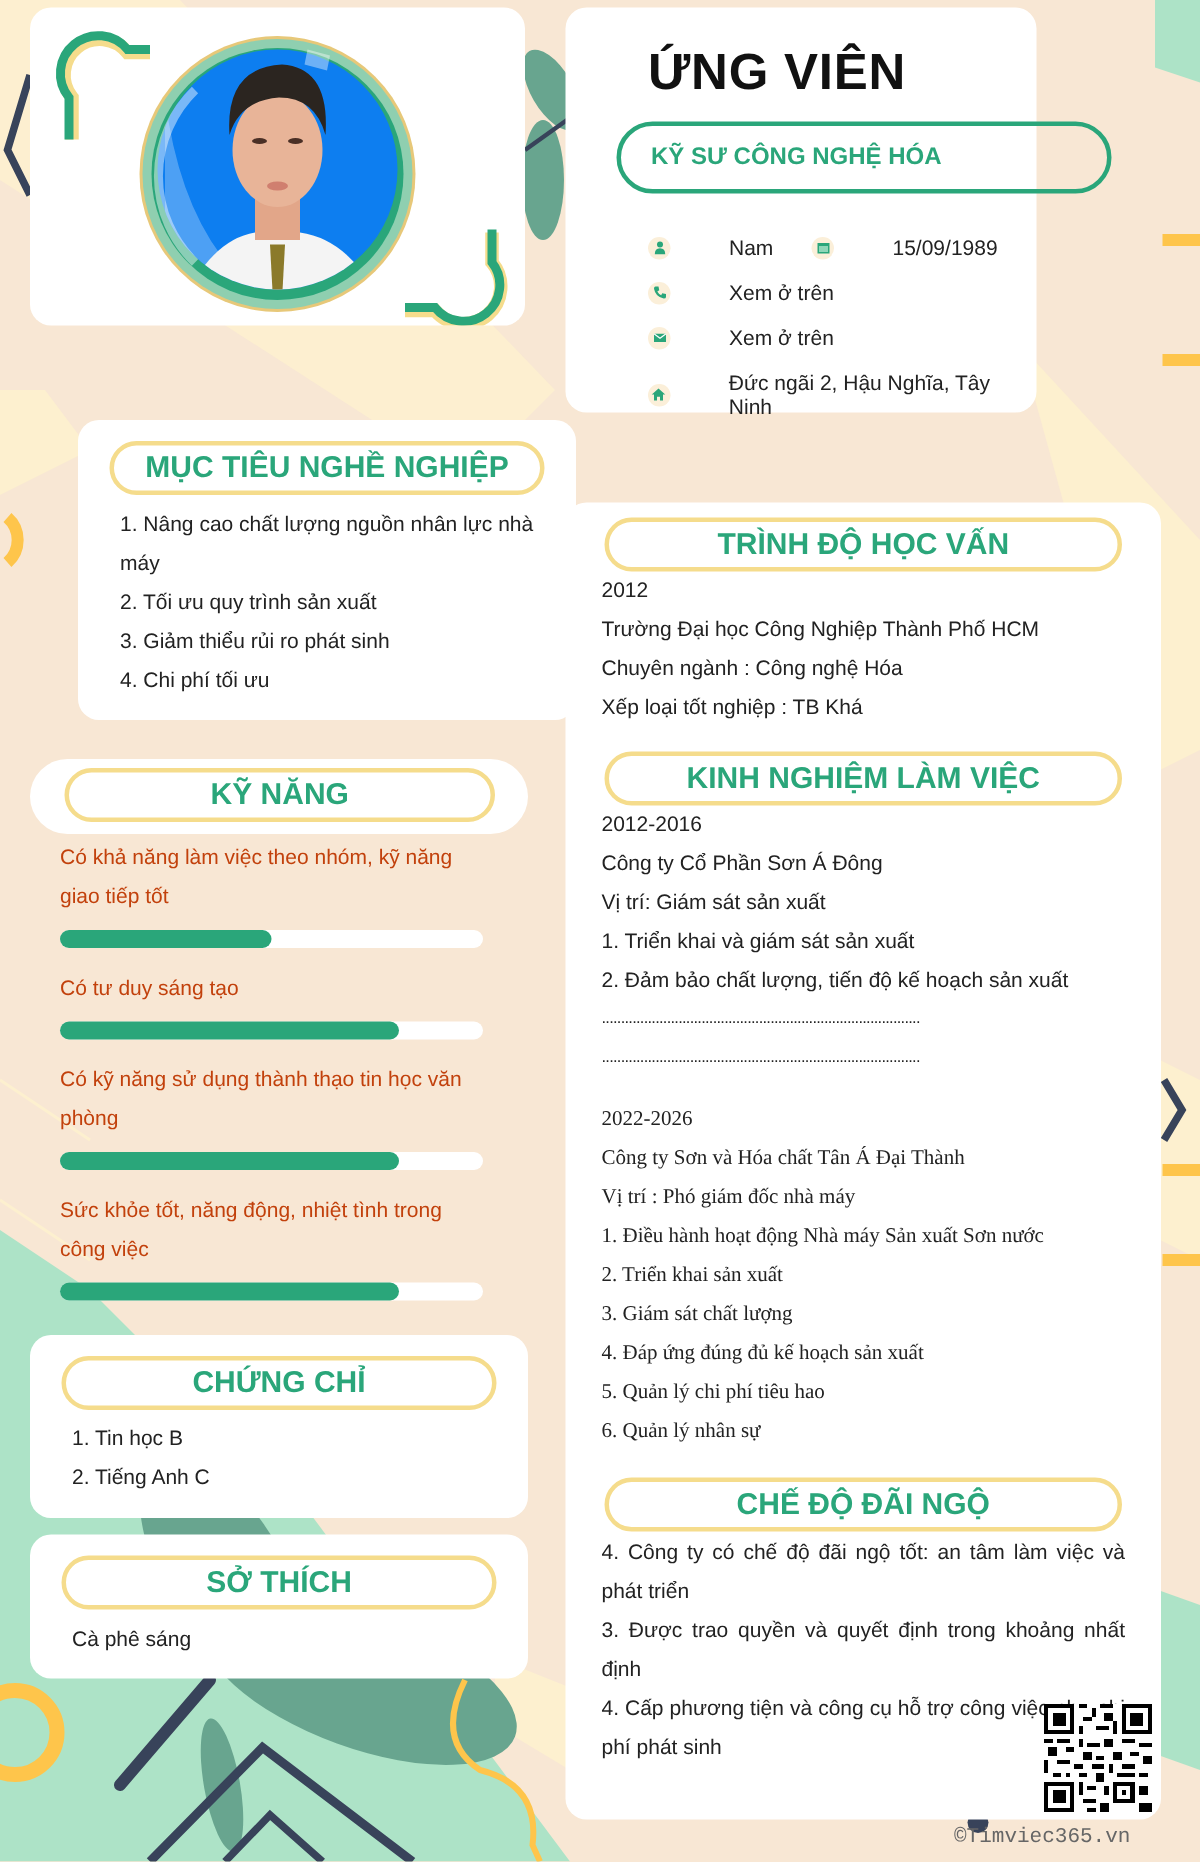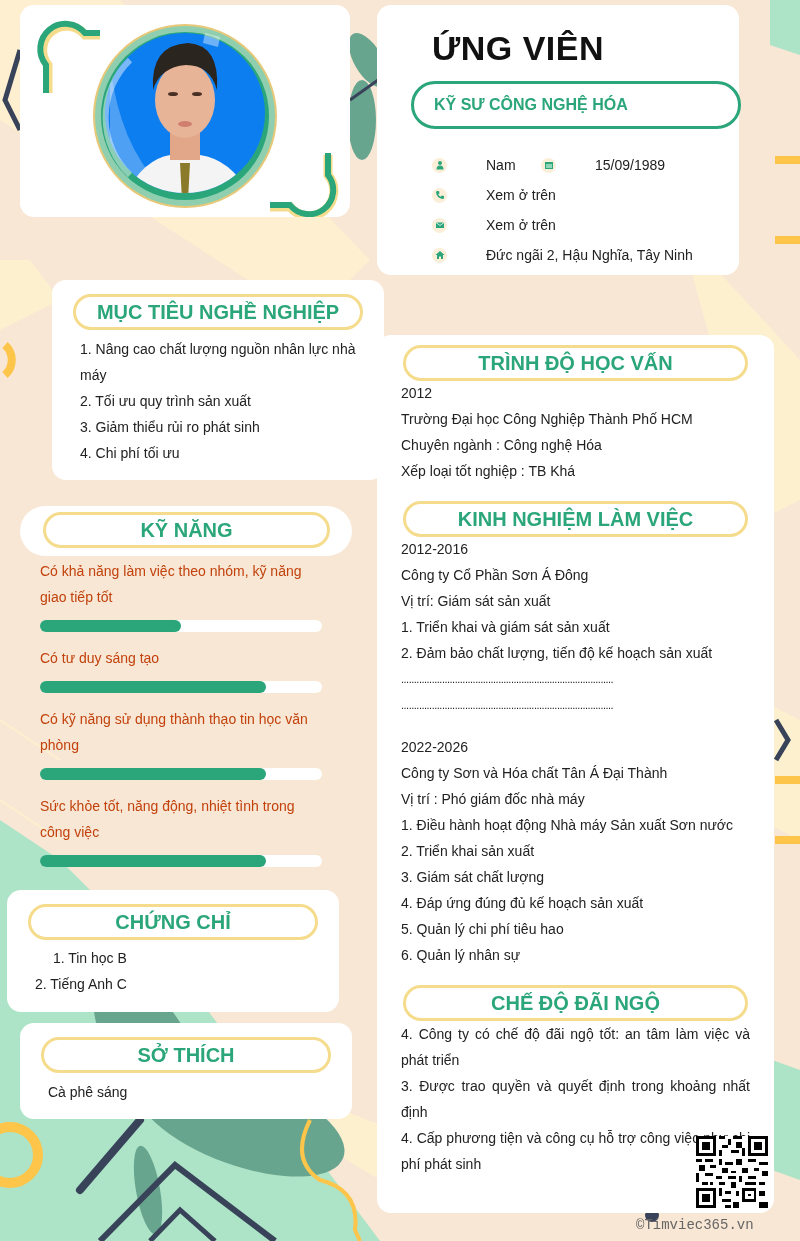--- a/index.html
+++ b/index.html
@@ -18,21 +18,21 @@
     background: #fff;
     border-radius: 14px;
     z-index: 1;
   }
 
   
   #avatar-card { left: 20px; top: 5px; width: 330px; height: 212px; }
   .avatar-wrap { position: absolute; left: 0; top: 0; width: 330px; height: 212px; }
 
   
-  #header-card { left: 377px; top: 5px; width: 362px; height: 270px; }
+  #header-card { left: 377px; top: 5px; width: 314px; height: 270px; }
   .name {
     position: absolute; left: 55px; top: 24px;
     font-size: 34px; font-weight: 700; color: #111; letter-spacing: 0.5px;
   }
   .job-pill {
     position: absolute; left: 34px; top: 76px; width: 330px; height: 48px;
     border: 3px solid #2aa67a; border-radius: 26px;
     display: flex; align-items: center; padding-left: 20px;
     font-size: 16px; font-weight: 700; color: #2aa67a;
   }
@@ -55,21 +55,21 @@
     background: #fff;
   }
 
   .txt { position: absolute; font-size: 14px; line-height: 26px; color: #222; }
   .txt div { white-space: nowrap; }
   .wrap div { white-space: normal; }
 
   
   #objective-card { left: 20px; top: 280px; width: 332px; height: 200px; margin-left: 32px; }
   #skills-card { left: 20px; top: 506px; width: 332px; height: 50px; border-radius: 25px; }
-  #cert-card { left: 7px; top: 890px; width: 332px; height: 122px; text-align: right; }
+  #cert-card { left: 20px; top: 890px; width: 332px; height: 122px; }
   #hobby-card { left: 20px; top: 1023px; width: 332px; height: 96px; }
 
   
   #right-card { left: 377px; top: 335px; width: 397px; height: 878px; }
 
   .skill-item { position: absolute; left: 40px; width: 282px; z-index: 2; }
   .skill-label { font-size: 14px; line-height: 26px; color: #c2410c; }
   .bar-track { position: absolute; left: 0; width: 282px; height: 12px; background: #fff; border-radius: 6px; }
   .bar-fill { height: 12px; background: #2aa67a; border-radius: 6px; }
 
@@ -291,21 +291,21 @@
   <div class="txt" style="left:24px; top:201px;">
     <div>2012-2016</div>
     <div>Công ty Cổ Phần Sơn Á Đông</div>
     <div>Vị trí: Giám sát sản xuất</div>
     <div>1. Triển khai và giám sát sản xuất</div>
     <div>2. Đảm bảo chất lượng, tiến độ kế hoạch sản xuất</div>
     <div style="font-size:11px; letter-spacing:-0.5px;">...................................................................................</div>
     <div style="font-size:11px; letter-spacing:-0.5px;">...................................................................................</div>
   </div>
 
-  <div class="txt" style="left:24px; top:399px;">
+  <div class="txt" style="left:24px; top:399px;font-family:Liberation Serif, serif;">
     <div>2022-2026</div>
     <div>Công ty Sơn và Hóa chất Tân Á Đại Thành</div>
     <div>Vị trí : Phó giám đốc nhà máy</div>
     <div>1. Điều hành hoạt động Nhà máy Sản xuất Sơn nước</div>
     <div>2. Triển khai sản xuất</div>
     <div>3. Giám sát chất lượng</div>
     <div>4. Đáp ứng đúng đủ kế hoạch sản xuất</div>
     <div>5. Quản lý chi phí tiêu hao</div>
     <div>6. Quản lý nhân sự</div>
   </div>

